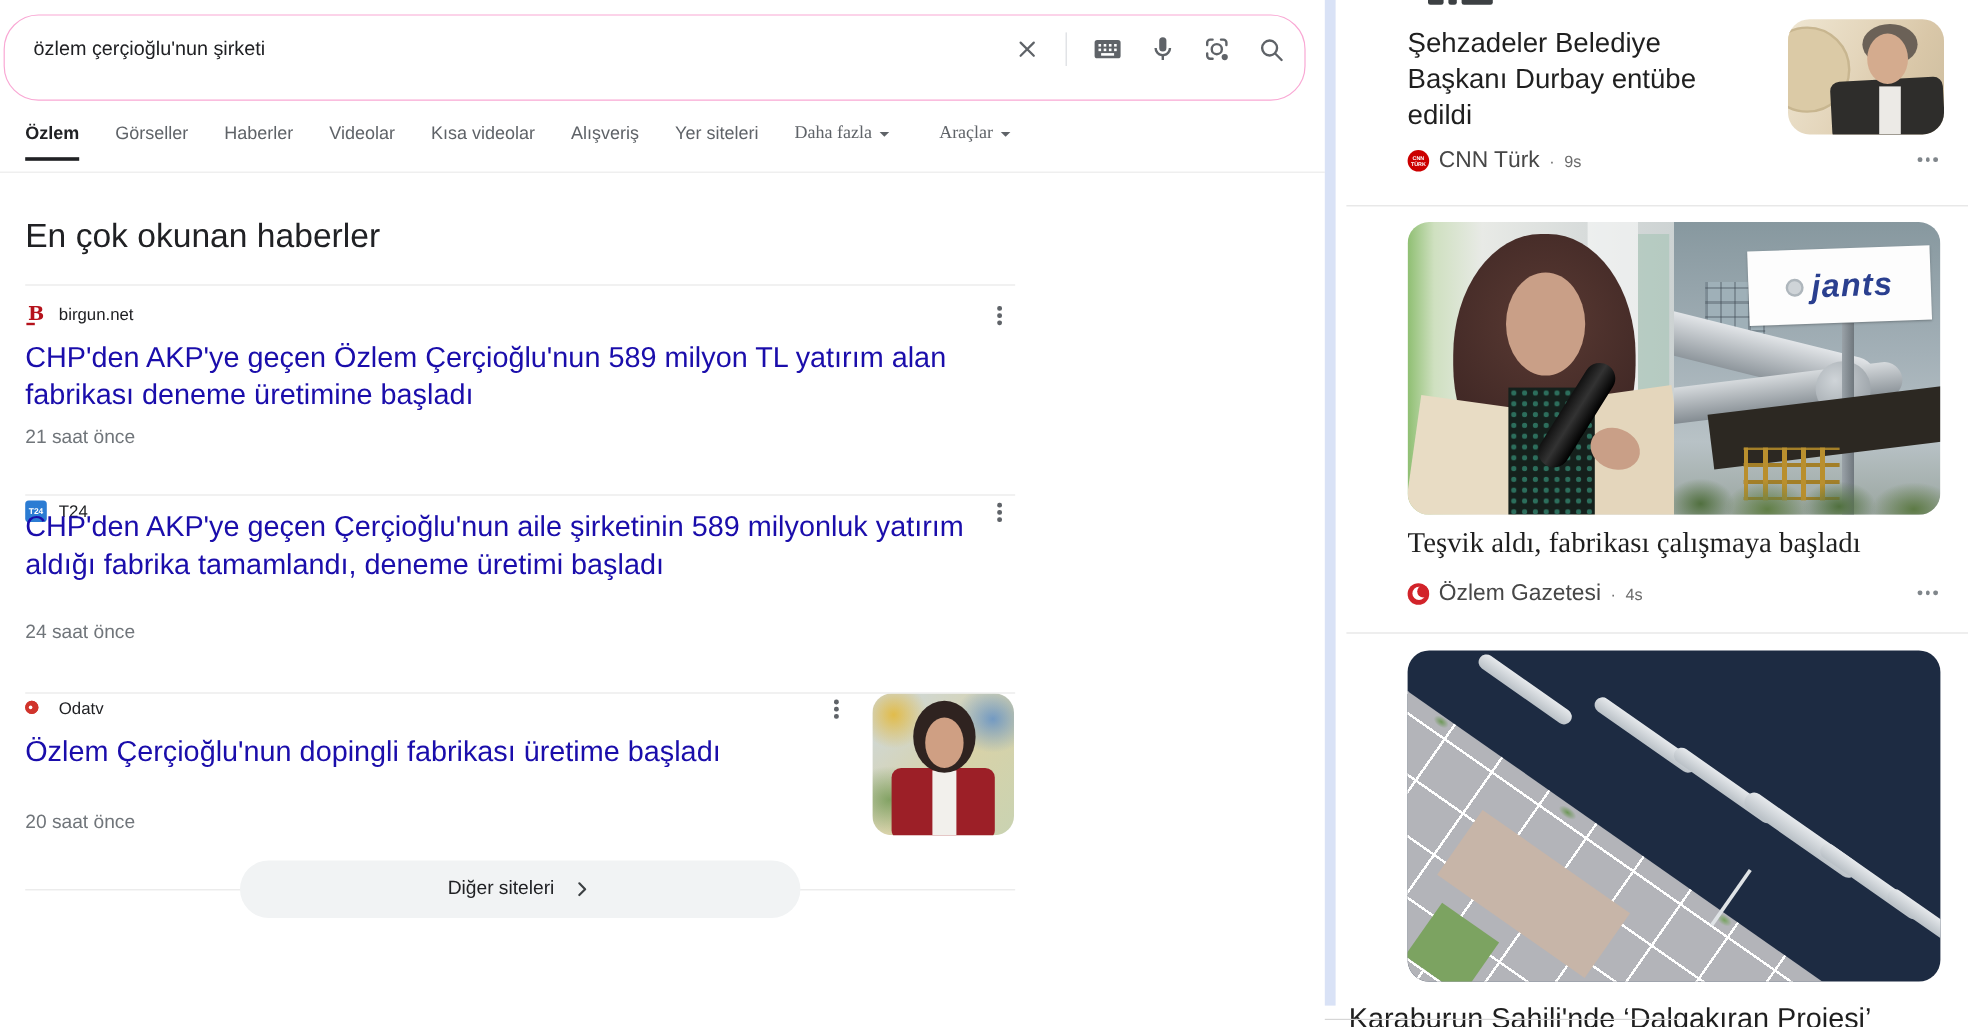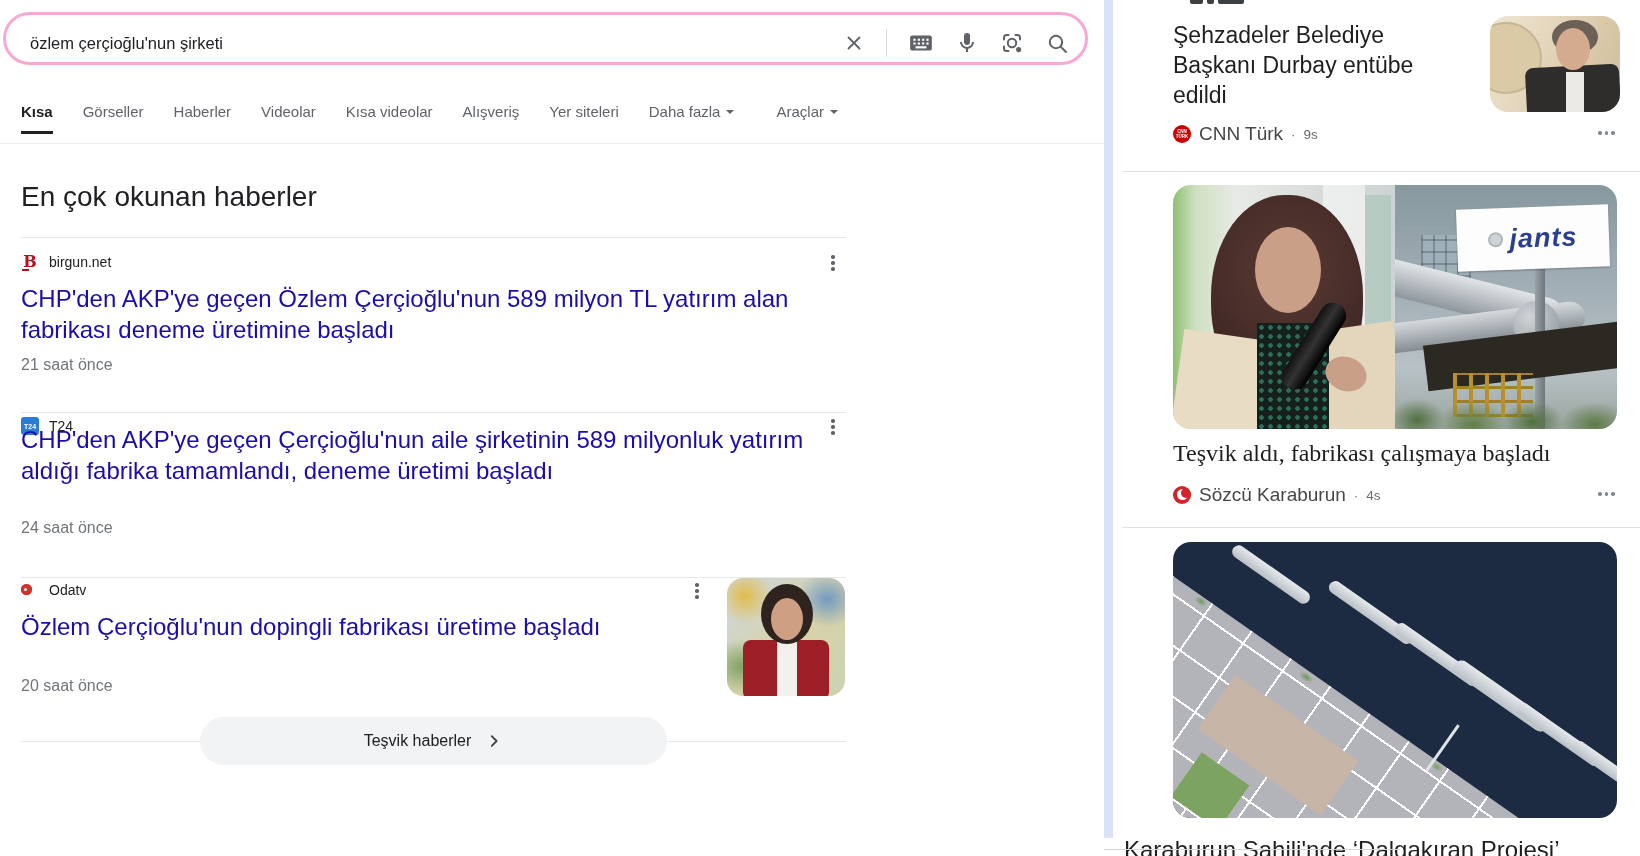--- a/index.html
+++ b/index.html
@@ -1,36 +1,36 @@
 <!DOCTYPE html>
 <html><head>
 <meta charset="utf-8">
 <style>
   * { margin:0; padding:0; box-sizing:border-box; }
   html,body { width:1640px; height:856px; overflow:hidden; background:#fff;
     font-family:"Liberation Sans","DejaVu Sans",sans-serif; }
   #screen { position:relative; width:1640px; height:856px; background:#fff; }
 
   
-  .searchbar { position:absolute; left:3px; top:12px; width:1085px; height:53px;
-    border:3px solid #f9a8d4; border-radius:29px; background:#fff; }
+  .searchbar { position:absolute; left:3px; top:12px; width:1085px; height:72px;
+    border:1px solid #f9a8d4; border-radius:29px; background:#fff; }
   .search-input { position:absolute; left:24px; top:0; height:56px; width:620px;
     border:none; outline:none; font-size:16.5px; color:#202124; background:transparent;
     font-family:inherit; }
   .sb-icons { position:absolute; right:16px; top:0; height:56px; display:flex; align-items:center; gap:21px; }
   .sb-icons svg { display:block; }
   .sb-divider { width:1px; height:28px; background:#dadce0; }
   .icon-btn { cursor:pointer; display:flex; align-items:center; justify-content:center; }
 
   
   .tabs { position:absolute; left:21px; top:103px; display:flex; gap:30px; align-items:center; }
   .tab { font-size:15px; color:#5f6368; padding-bottom:14px; position:relative; white-space:nowrap; cursor:pointer; }
   .tab.active { color:#202124; font-weight:bold; }
   .tab.active::after { content:""; position:absolute; left:0; right:0; bottom:0; height:3px; background:#202124; }
-  .tab.dropdown { padding-right:14px; }
+  .tab.dropdown { padding-right:14px;font-family:Liberation Serif, serif; }
   .tab.dropdown::before { content:""; position:absolute; right:0; top:7px; border:4px solid transparent; border-top-color:#5f6368; }
   .tab-extra-gap { margin-left:12px; }
   .tabs-divider { position:absolute; left:0; top:143px; width:1104px; height:1px; background:#ebebeb; }
 
   
   .heading { position:absolute; left:21px; top:181px; font-size:28px; color:#202124; }
   .hr { position:absolute; height:1px; background:#e8e8e8; left:21px; width:825px; }
   .src-row { position:absolute; display:flex; align-items:center; gap:10px; }
   .src-name { font-size:14px; color:#202124; }
   .r-title { position:absolute; left:21px; font-size:24px; line-height:31px; color:#1a0dab; cursor:pointer; }
@@ -189,21 +189,21 @@
       <span class="icon-btn">
         <svg width="24" height="24" viewBox="0 0 24 24" fill="none" stroke="#5f6368" stroke-width="2" stroke-linecap="round">
             <circle cx="11" cy="11" r="6.2"></circle>
             <path d="M15.6 15.6L21 21"></path>
           </svg>
       </span>
     </div>
   </div>
 
   <div class="tabs">
-    <span class="tab active">Kısa</span>
+    <span class="tab active">Özlem</span>
     <span class="tab">Görseller</span>
     <span class="tab">Haberler</span>
     <span class="tab">Videolar</span>
     <span class="tab">Kısa videolar</span>
     <span class="tab">Alışveriş</span>
     <span class="tab">Yer siteleri</span>
     <span class="tab dropdown">Daha fazla</span>
     <span class="tab dropdown tab-extra-gap">Araçlar</span>
   </div>
   <div class="tabs-divider"></div>
@@ -255,21 +255,21 @@
   <div class="r-time" style="top:677px;">20 saat önce</div>
   <div class="thumb3">
     <span class="coat"></span>
       <span class="blouse"></span>
       <span class="hair"></span>
       <span class="face"></span>
   </div>
 
   <div class="more-line"></div>
   <div class="more-btn">
-    <span>Teşvik haberler</span>
+    <span>Diğer siteleri</span>
     <svg width="18" height="18" viewBox="0 0 24 24" fill="none" stroke="#3c4043" stroke-width="2.4" stroke-linecap="round" stroke-linejoin="round">
         <path d="M9 5.5l6.5 6.5L9 18.5"></path>
       </svg>
   </div>
 
   <div class="panel-strip"></div>
   <span class="frag" style="left:1190px; width:13px;"></span>
   <span class="frag" style="left:1207px; width:7px;"></span>
   <span class="frag" style="left:1218px; width:26px;"></span>
 
@@ -323,21 +323,21 @@
         <span class="scaffold"></span>
         <span class="veg"></span>
     </div>
   </div>
   <div class="p-title" style="left:1173px; top:438px; width:450px; font-size:24px;font-family:Liberation Serif, serif;">Teşvik aldı, fabrikası çalışmaya başladı</div>
   <div class="p-meta" style="left:1173px; top:484px;">
     <span class="fav fav-sozcu">
         <i></i>
         <b></b>
       </span>
-    <span class="p-src">Sözcü Karaburun</span>
+    <span class="p-src">Özlem Gazetesi</span>
     <span class="p-time">·</span>
     <span class="p-time">4s</span>
   </div>
   <div class="dots-h" style="left:1598px; top:492px;">
       <i></i>
       <i></i>
       <i></i>
     </div>
   <div class="p-sep" style="top:527px;"></div>
 

